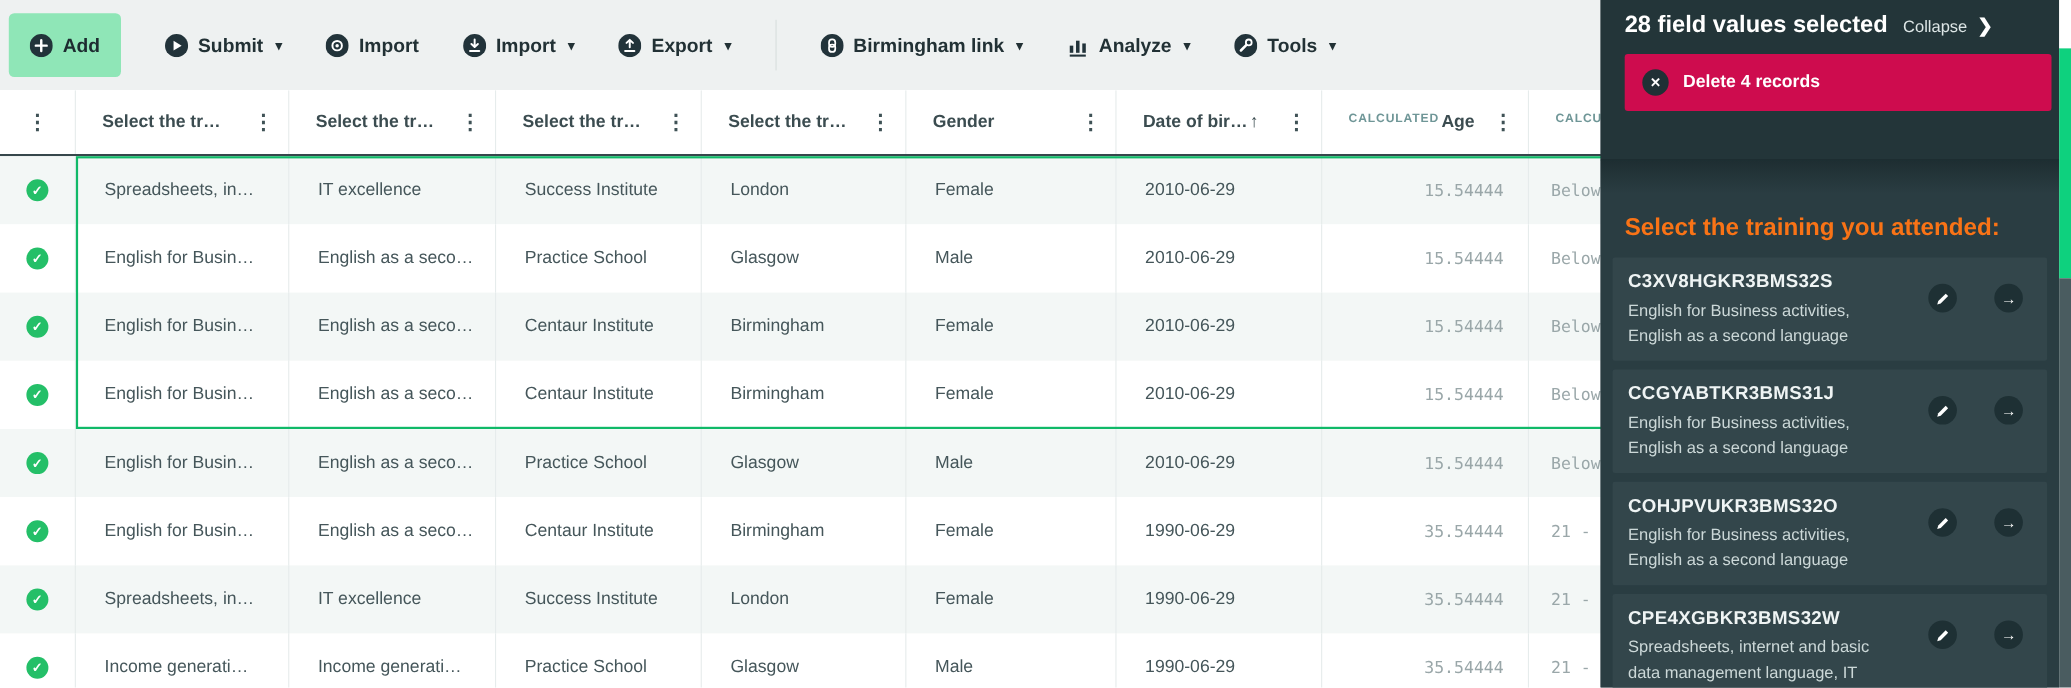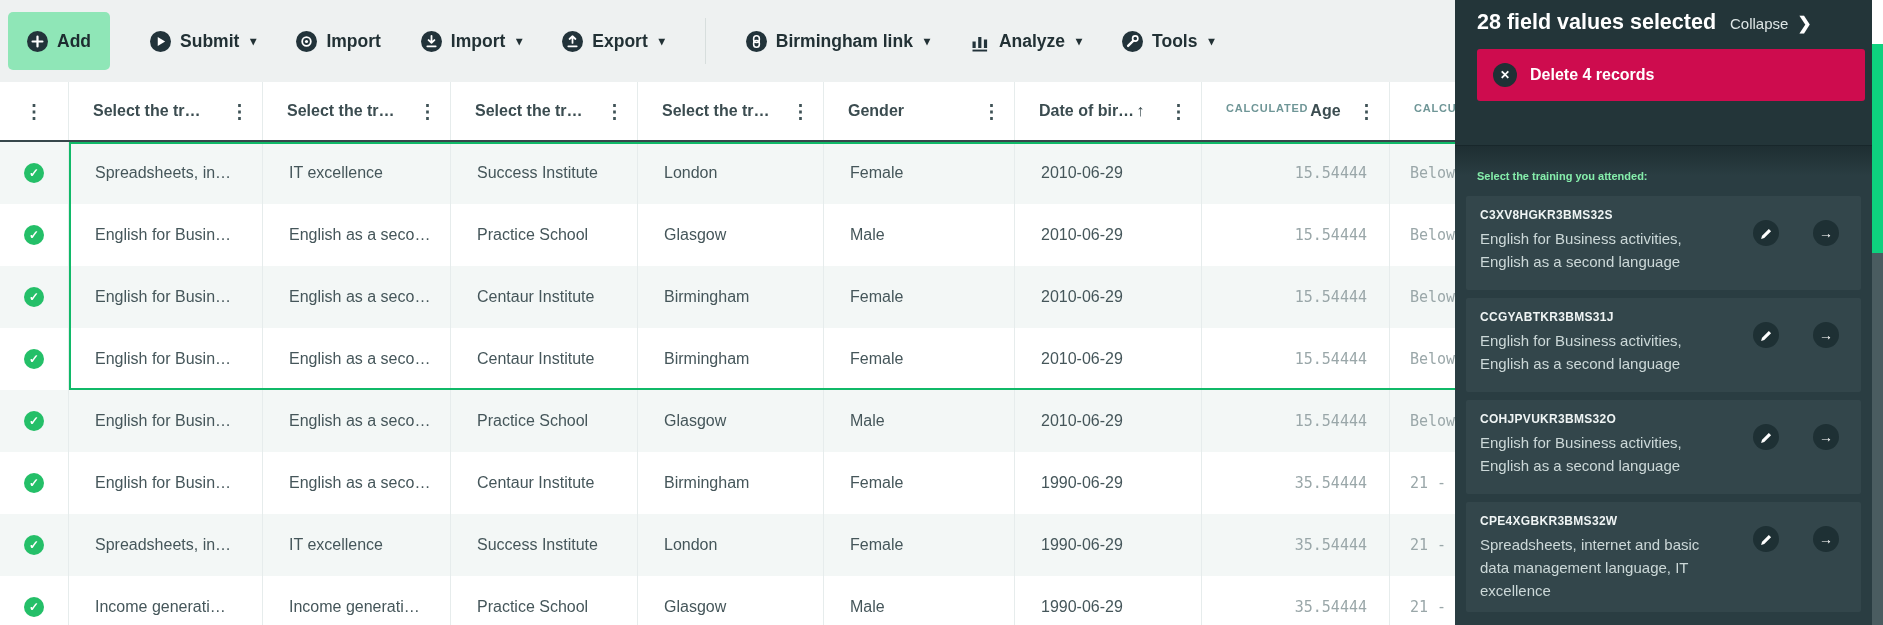--- a/index.html
+++ b/index.html
@@ -84,25 +84,25 @@
   .delete-x{width:24px;height:24px;border-radius:50%;background:#203035;
     display:flex;align-items:center;justify-content:center;
     color:#fff;font-size:12px;font-weight:700;flex:0 0 auto;}
   .delete-label{margin-left:13px;font-size:16px;font-weight:700;color:#fff;}
   .sidebar-body{
     position:absolute;left:0;top:146px;right:0;bottom:0;
     background:#2a3d42;padding:0 11px 0 11px;
   }
   .sidebar-body::before{content:"";position:absolute;left:0;top:0;right:0;height:30px;
     background:linear-gradient(rgba(8,18,20,.35), rgba(8,18,20,0));pointer-events:none;}
-  .sb-heading{margin:24px 0 14px 11px;font-size:11px;font-weight:700;color:#86efac;}
+  .sb-heading{margin:48px 0 14px 11px;font-size:22px;font-weight:700;color:#f97316;}
   .card{position:relative;background:#33464b;border-radius:2px;
     box-sizing:border-box;min-height:94px;margin-bottom:8px;
     padding:12px 120px 10px 14px;}
-  .card-id{font-size:12px;font-weight:700;color:#eff4f4;letter-spacing:.3px;margin-bottom:5px;}
+  .card-id{font-size:17px;font-weight:700;color:#eff4f4;letter-spacing:.3px;margin-bottom:5px;}
   .card-line{font-size:15px;color:#ccd8d8;line-height:23px;white-space:nowrap;}
   .circle-btn{position:absolute;width:26px;height:26px;border-radius:50%;
     background:#1e3034;display:flex;align-items:center;justify-content:center;
     color:#fff;cursor:pointer;top:24px;}
   .circle-btn.edit{right:82px;}
   .circle-btn.open{right:22px;font-size:14px;font-weight:700;}
   
   .scroll-strip{position:absolute;left:1872px;top:0;width:11px;height:625px;z-index:6;}
   .strip-top{position:absolute;left:0;top:0;width:11px;height:44px;background:#ffffff;}
   .strip-thumb{position:absolute;left:0;top:44px;width:11px;height:209px;background:#0ed17e;cursor:pointer;}

